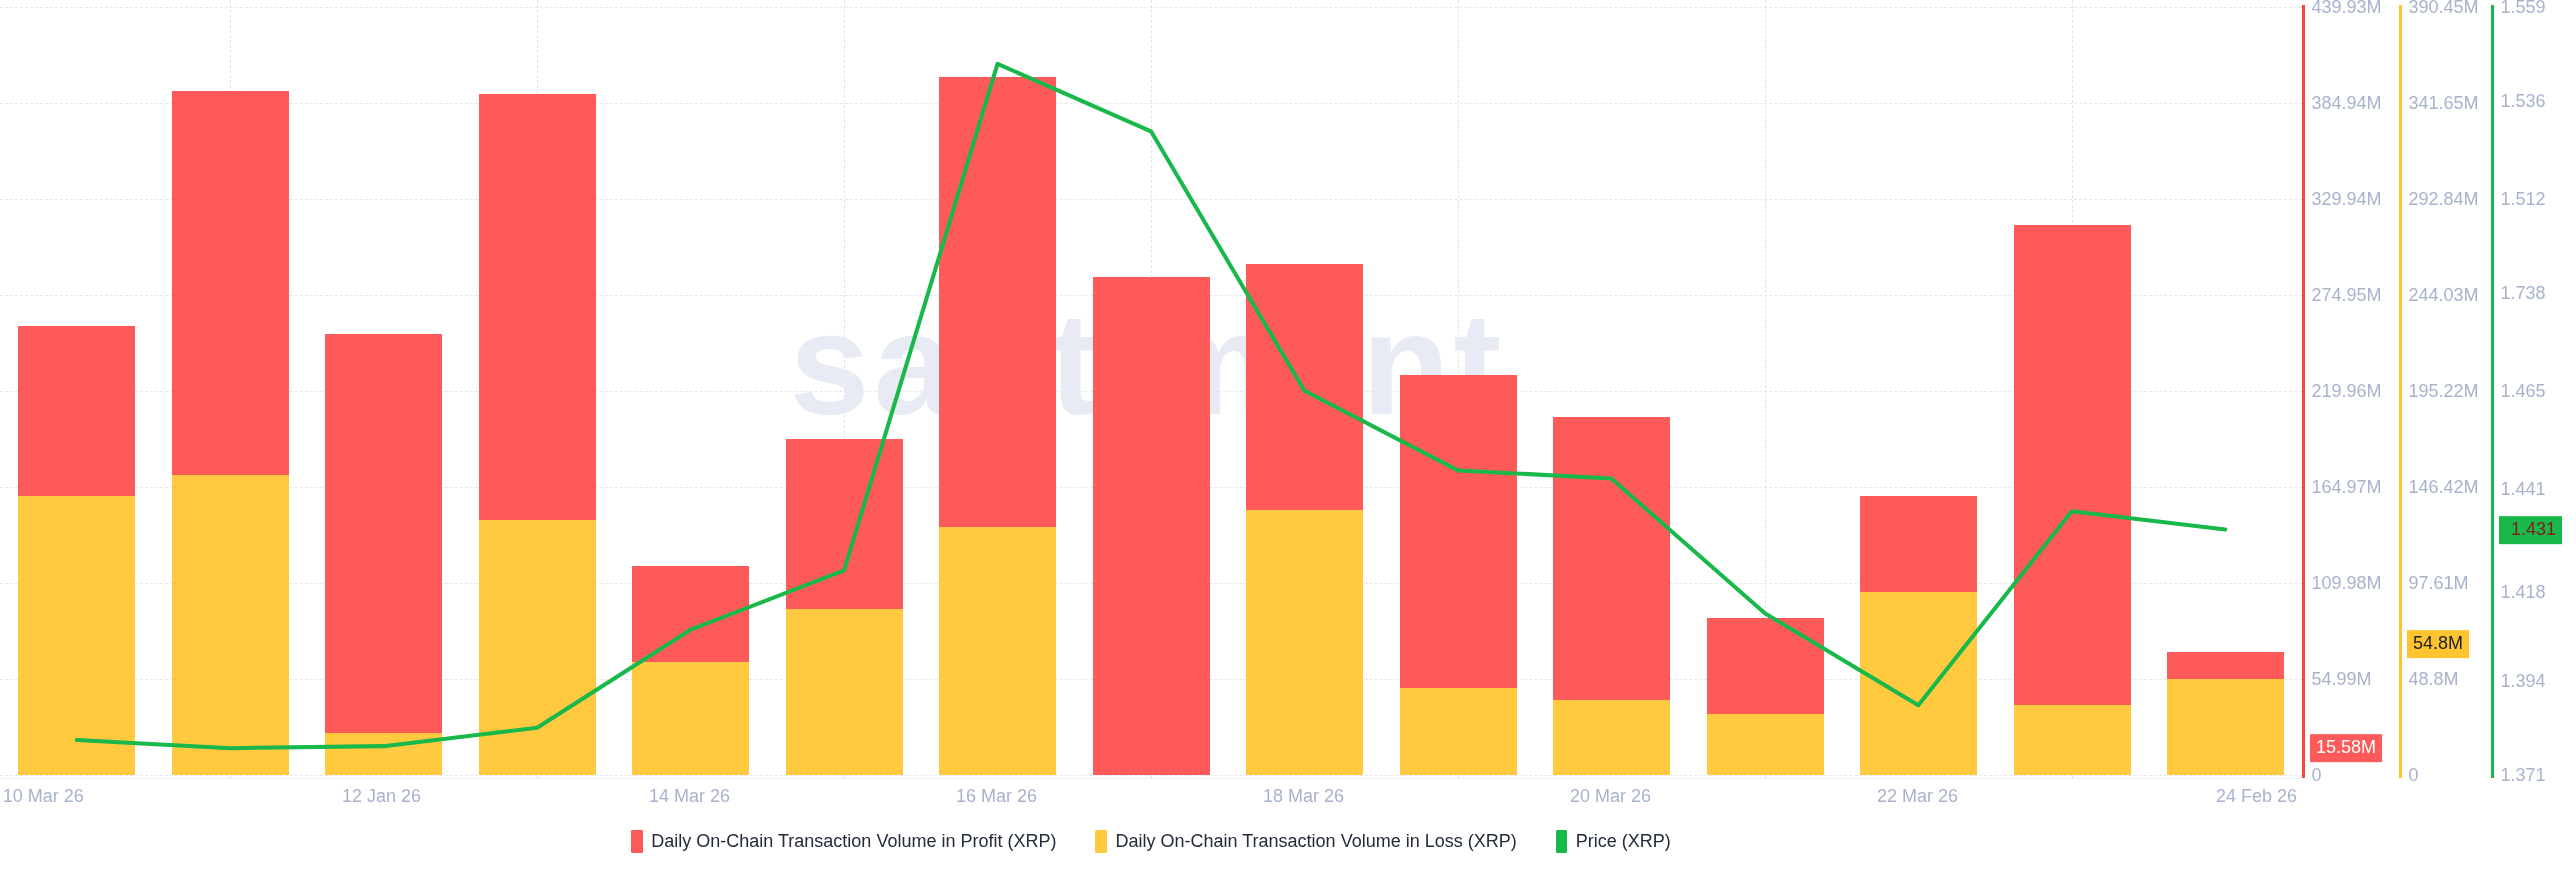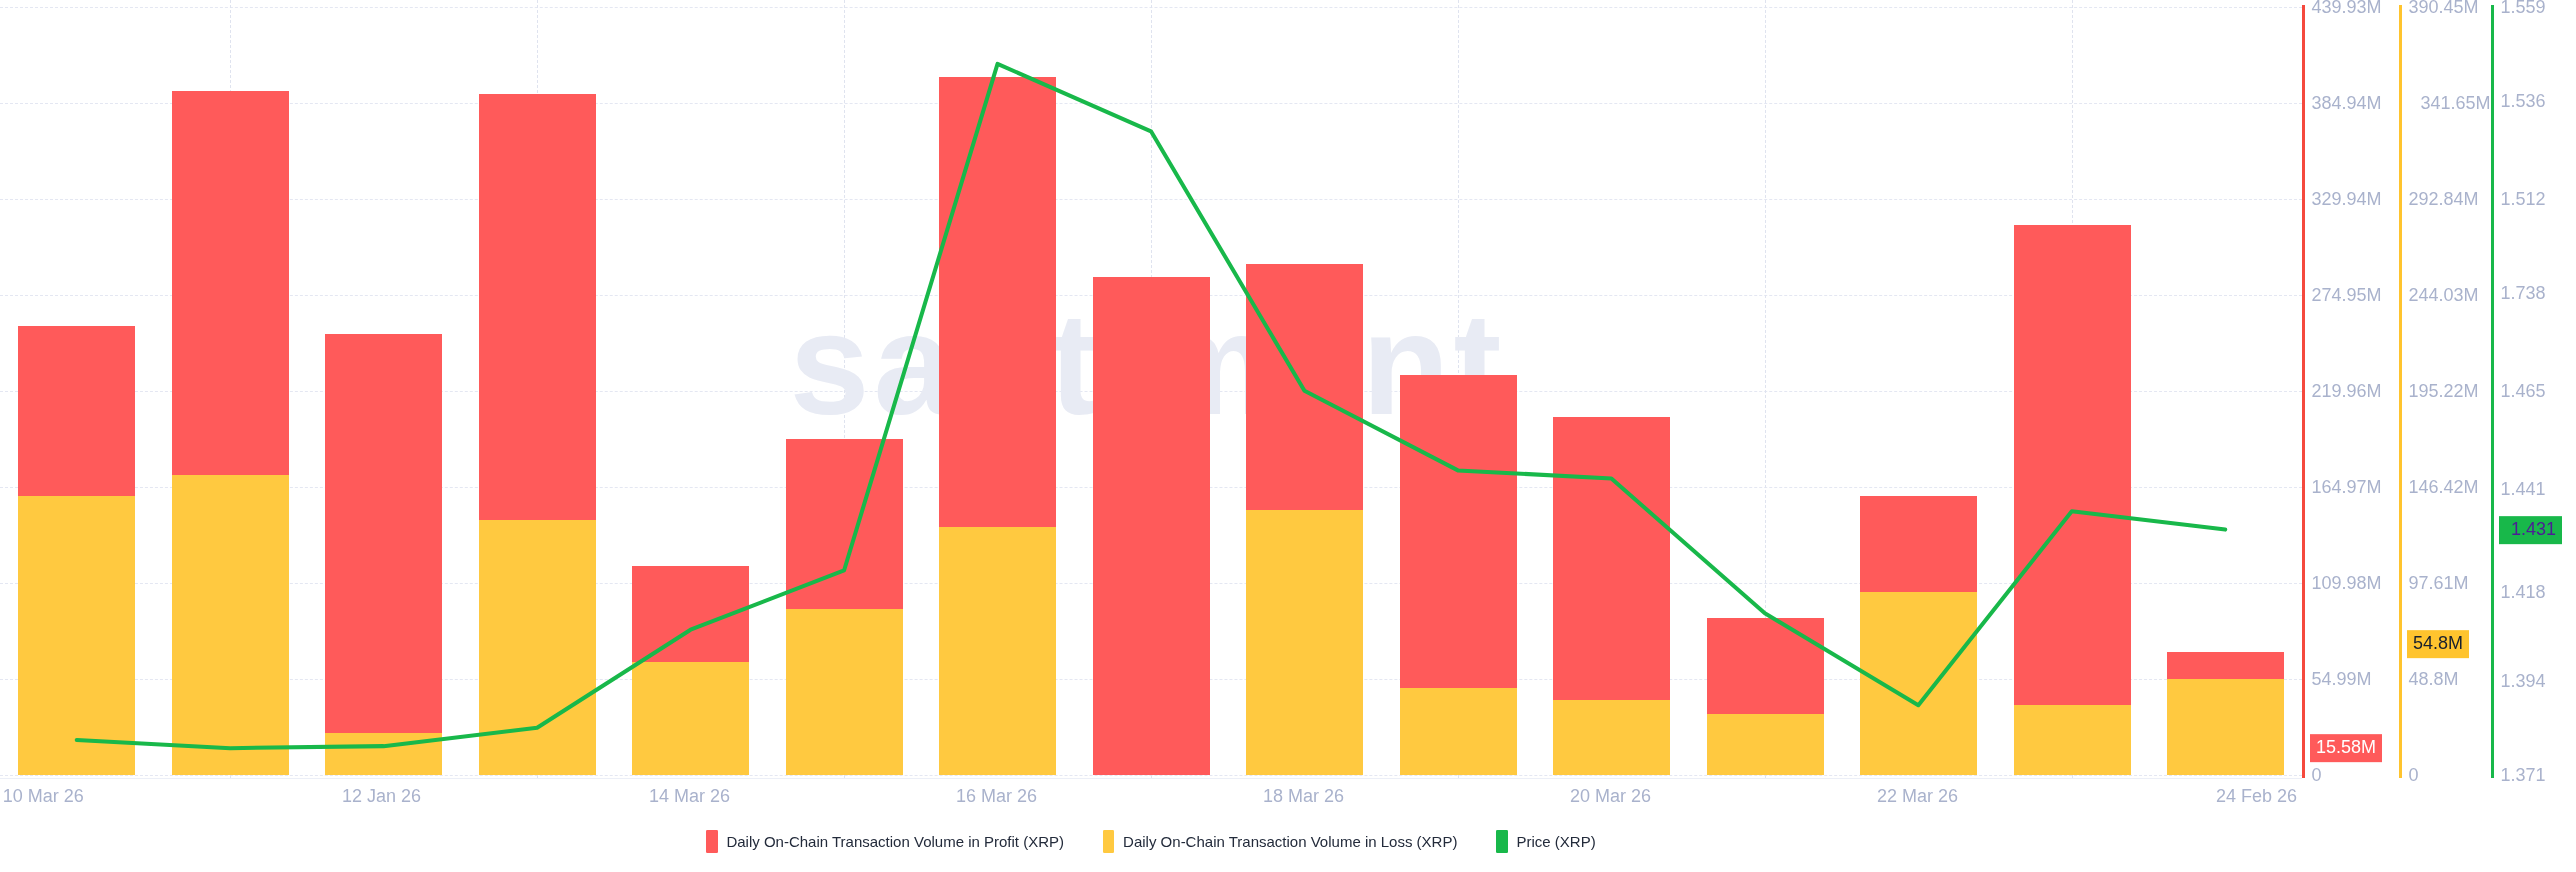--- a/index.html
+++ b/index.html
@@ -56,42 +56,42 @@
     transform: translateY(-50%);
   }
   .badge {
     position: absolute; left: 8px;
     font-size: 18px; padding: 2.7px 6px 4px 6px;
     white-space: nowrap; transform: translateY(-50%);
     font-weight: 400;
   }
   .badge.red    { background: #FF5A5A; color: #ffffff; }
   .badge.yellow { background: #FFC42E; color: #18202e; }
-  .badge.green  { background: #18B84A; color: #4c1d95; padding-left: 12px; }
+  .badge.green  { background: #18B84A; color: #7f1d1d; padding-left: 12px; }
 
   
   #xaxis-line {
     position: absolute; left: 0; top: 778px;
     width: 2302px; height: 0; border-top: 1.3px solid #eceff7;
   }
   .xtick {
     position: absolute; top: 786px;
     font-size: 18px; color: #a9b2cc; white-space: nowrap;
   }
 
   
   #legend {
     position: absolute; left: 0; top: 830px;
     width: 2302px;
     display: flex; justify-content: center; align-items: center;
     gap: 39px;
   }
   .legend-item { display: flex; align-items: center; gap: 8.7px; }
   .legend-swatch { width: 11.4px; height: 23px; border-radius: 1.3px; }
-  .legend-label { font-size: 15px; color: #232b3b; white-space: nowrap; }
+  .legend-label { font-size: 18px; color: #232b3b; white-space: nowrap; }
 </style>
 </head>
 <body>
 
 <div id="chart-root">
 
   <div id="plot">
     <div id="gridlayer">
         <div class="hgrid" style="top: 6.7px;"></div>
         <div class="hgrid" style="top: 103px;"></div>
@@ -198,21 +198,21 @@
       <div class="tick" style="top: 391px; color: rgb(169, 178, 204);">219.96M</div>
       <div class="tick" style="top: 487px; color: rgb(169, 178, 204);">164.97M</div>
       <div class="tick" style="top: 583px; color: rgb(169, 178, 204);">109.98M</div>
       <div class="tick" style="top: 679px; color: rgb(169, 178, 204);">54.99M</div>
       <div class="tick" style="top: 775px; color: rgb(169, 178, 204);">0</div>
       <div class="badge red" style="top: 748px;">15.58M</div>
     </div>
   <div class="axis-col" id="axis-yellow" style="left:2399px;">
     <div class="axis-rule yellow"></div>
   <div class="tick" style="top: 6.7px; color: rgb(169, 178, 204);">390.45M</div>
-      <div class="tick" style="top: 103px; color: rgb(169, 178, 204); margin-left: 12px;">341.65M</div>
+      <div class="tick" style="top: 103px; color: rgb(169, 178, 204);">341.65M</div>
       <div class="tick" style="top: 199px; color: rgb(169, 178, 204);">292.84M</div>
       <div class="tick" style="top: 295px; color: rgb(169, 178, 204);">244.03M</div>
       <div class="tick" style="top: 391px; color: rgb(169, 178, 204);">195.22M</div>
       <div class="tick" style="top: 487px; color: rgb(169, 178, 204);">146.42M</div>
       <div class="tick" style="top: 583px; color: rgb(169, 178, 204);">97.61M</div>
       <div class="tick" style="top: 679px; color: rgb(169, 178, 204);">48.8M</div>
       <div class="tick" style="top: 775px; color: rgb(169, 178, 204);">0</div>
       <div class="badge yellow" style="top: 644px;">54.8M</div>
     </div>
   <div class="axis-col" id="axis-green" style="left:2491px;">

